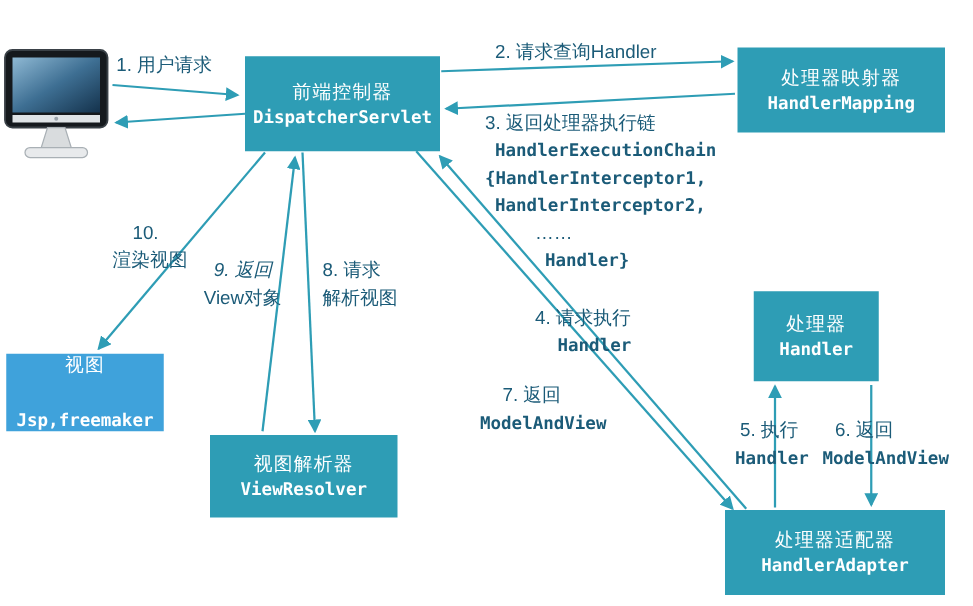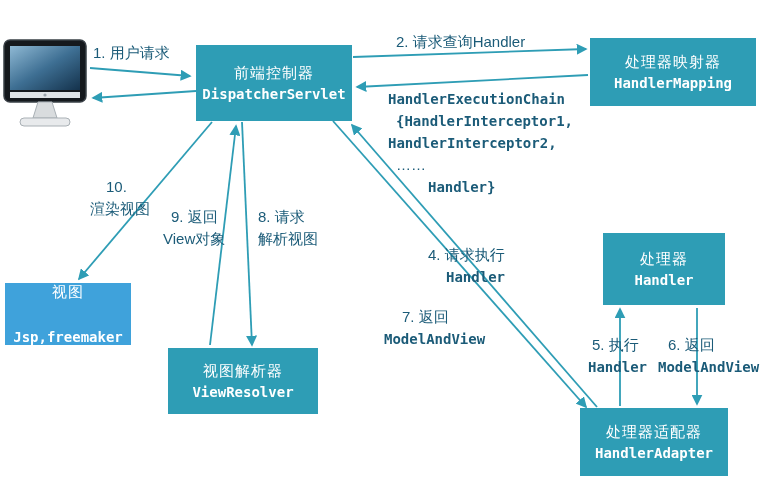--- a/index.html
+++ b/index.html
@@ -35,21 +35,21 @@
     font-size:15px;
     white-space:nowrap;
     line-height:22px;
   }
   .lbl .ln { display:block; }
   .mono { font-family:"DejaVu Sans Mono", monospace; font-weight:bold; font-size:14px; }
   
   #lbl-s3 .ln:nth-child(2) { margin-left:8px; }
   #lbl-s3 .ln:nth-child(4) { margin-left:8px; }
   #lbl-s3 .ln:nth-child(5) { margin-left:40px; }
-  #lbl-s3 .ln:nth-child(6) { margin-left:48px;text-align:center; }
+  #lbl-s3 .ln:nth-child(6) { margin-left:48px; }
 </style>
 </head>
 <body>
 
 <div id="diagram">
 
   <svg id="arrows" width="778" height="485" viewBox="0 0 778 485">
     <defs>
       <marker id="ah" viewBox="0 0 10 10" refX="8.5" refY="5" markerWidth="11" markerHeight="11" markerUnits="userSpaceOnUse" orient="auto">
         <path d="M0,0 L10,5 L0,10 z" fill="#2E9DB5"></path>
@@ -87,26 +87,26 @@
   <div class="box teal" style="left:196px; top:45px; width:156px; height:76px;">
     <span class="box-title">前端控制器</span>
     <span class="box-code">DispatcherServlet</span>
   </div>
 
   <div class="box teal" style="left:590px; top:38px; width:166px; height:68px;">
     <span class="box-title">处理器映射器</span>
     <span class="box-code">HandlerMapping</span>
   </div>
 
-  <div class="box teal" style="left:603px; top:233px; width:122px; height:72px;">
+  <div class="box teal" style="left:603px; top:233px; width:100px; height:72px;">
     <span class="box-title">处理器</span>
     <span class="box-code">Handler</span>
   </div>
 
-  <div class="box teal" style="left:580px; top:408px; width:148px; height:68px;">
+  <div class="box teal" style="left:580px; top:408px; width:176px; height:68px;">
     <span class="box-title">处理器适配器</span>
     <span class="box-code">HandlerAdapter</span>
   </div>
 
   <div class="box blue" style="left:5px; top:283px; width:126px; height:62px;justify-content:space-between;">
     <span class="box-title">视图</span>
     <span class="box-code">Jsp,freemaker</span>
   </div>
 
   <div class="box teal" style="left:168px; top:348px; width:150px; height:66px;">
@@ -117,20 +117,21 @@
   <div class="lbl" style="left:93px; top:42px;">
     <span class="ln">1. 用户请求</span>
   </div>
 
 
   <div class="lbl" style="left:396px; top:31px;">
     <span class="ln">2. 请求查询Handler</span>
   </div>
 
   <div class="lbl" id="lbl-s3" style="left:388px; top:88px;">
+    <span class="ln">3. 返回处理器执行链</span>
     <span class="ln mono">HandlerExecutionChain</span>
     <span class="ln mono">{HandlerInterceptor1,</span>
     <span class="ln mono">HandlerInterceptor2,</span>
     <span class="ln">……</span>
     <span class="ln mono">Handler}</span>
   </div>
 
   <div class="lbl" style="left:428px; top:244px;">
     <span class="ln">4. 请求执行</span>
     <span class="ln mono" style="margin-left:18px;">Handler</span>
@@ -145,21 +146,21 @@
     <span class="ln" style="margin-left:4px;">5. 执行</span>
     <span class="ln mono">Handler</span>
   </div>
 
   <div class="lbl" style="left:658px; top:334px;">
     <span class="ln" style="margin-left:10px;">6. 返回</span>
     <span class="ln mono">ModelAndView</span>
   </div>
 
   <div class="lbl" style="left:163px; top:206px;">
-    <span class="ln" style="margin-left:8px;">9. 返回</span>
+    <span class="ln" style="margin-left:8px;font-style:italic;">9. 返回</span>
     <span class="ln">View对象</span>
   </div>
 
   <div class="lbl" style="left:258px; top:206px;">
     <span class="ln">8. 请求</span>
     <span class="ln">解析视图</span>
   </div>
 
   <div class="lbl" style="left:90px; top:176px;">
     <span class="ln" style="margin-left:16px;">10.</span>

